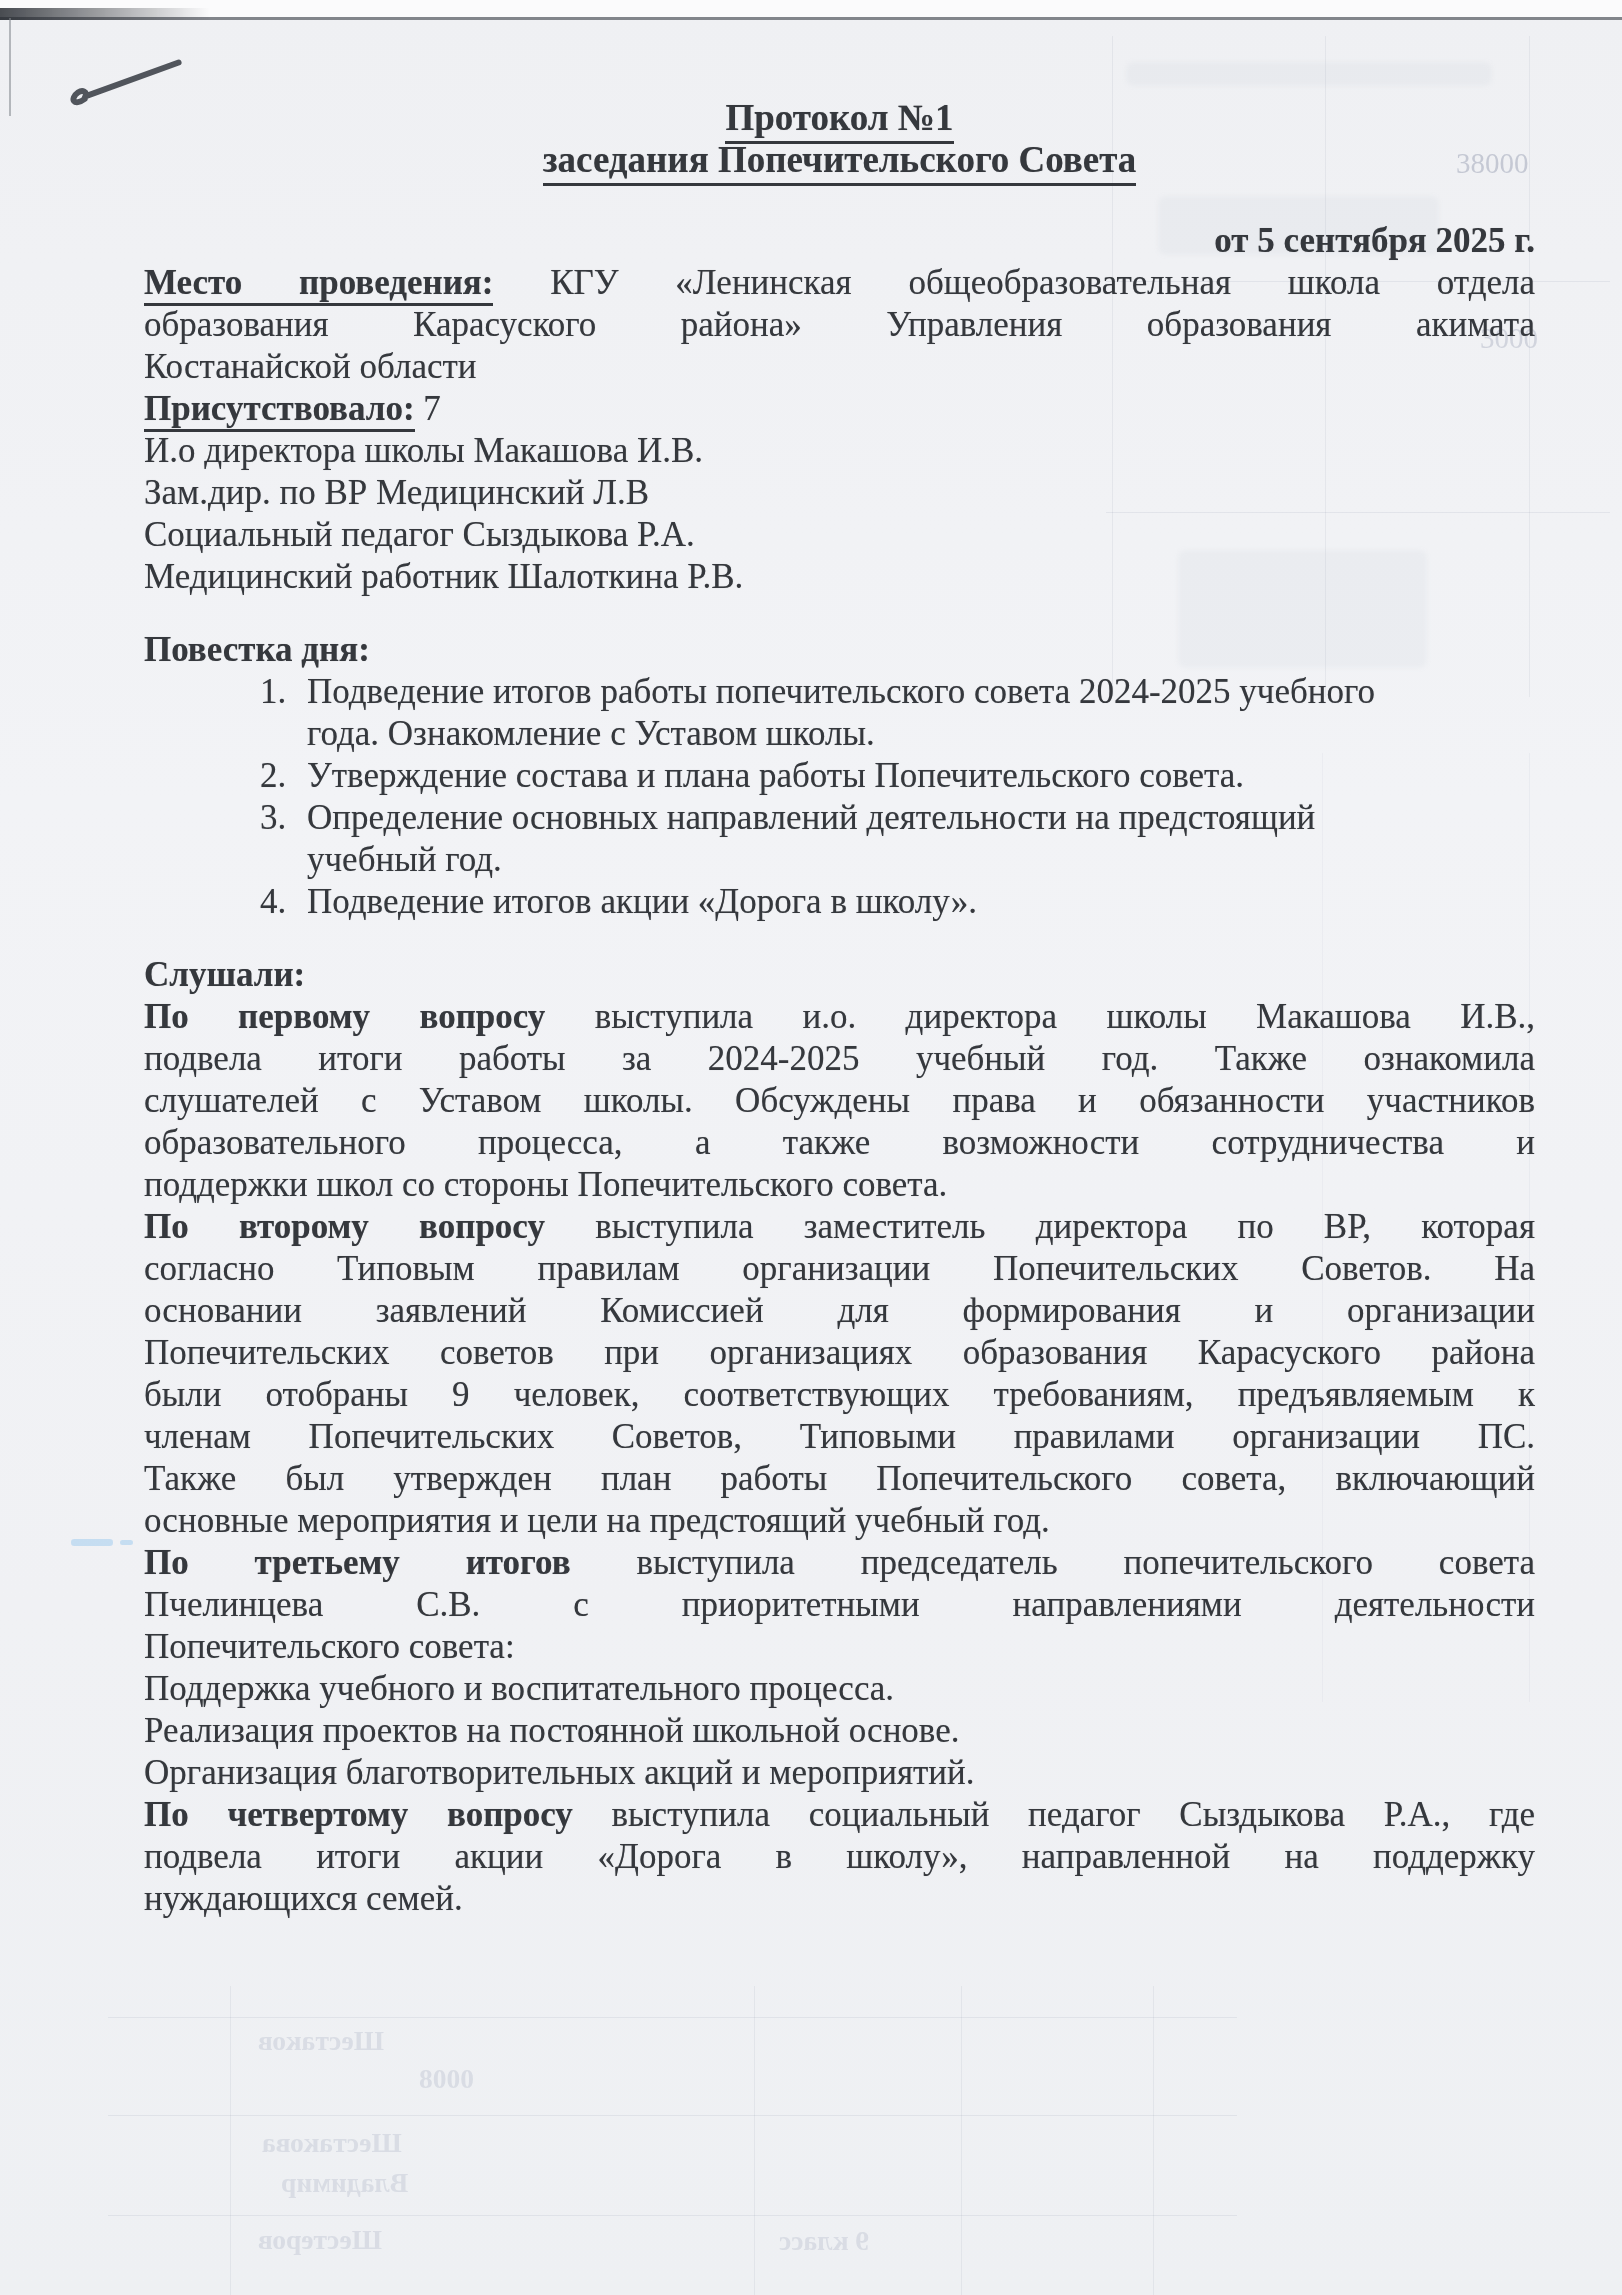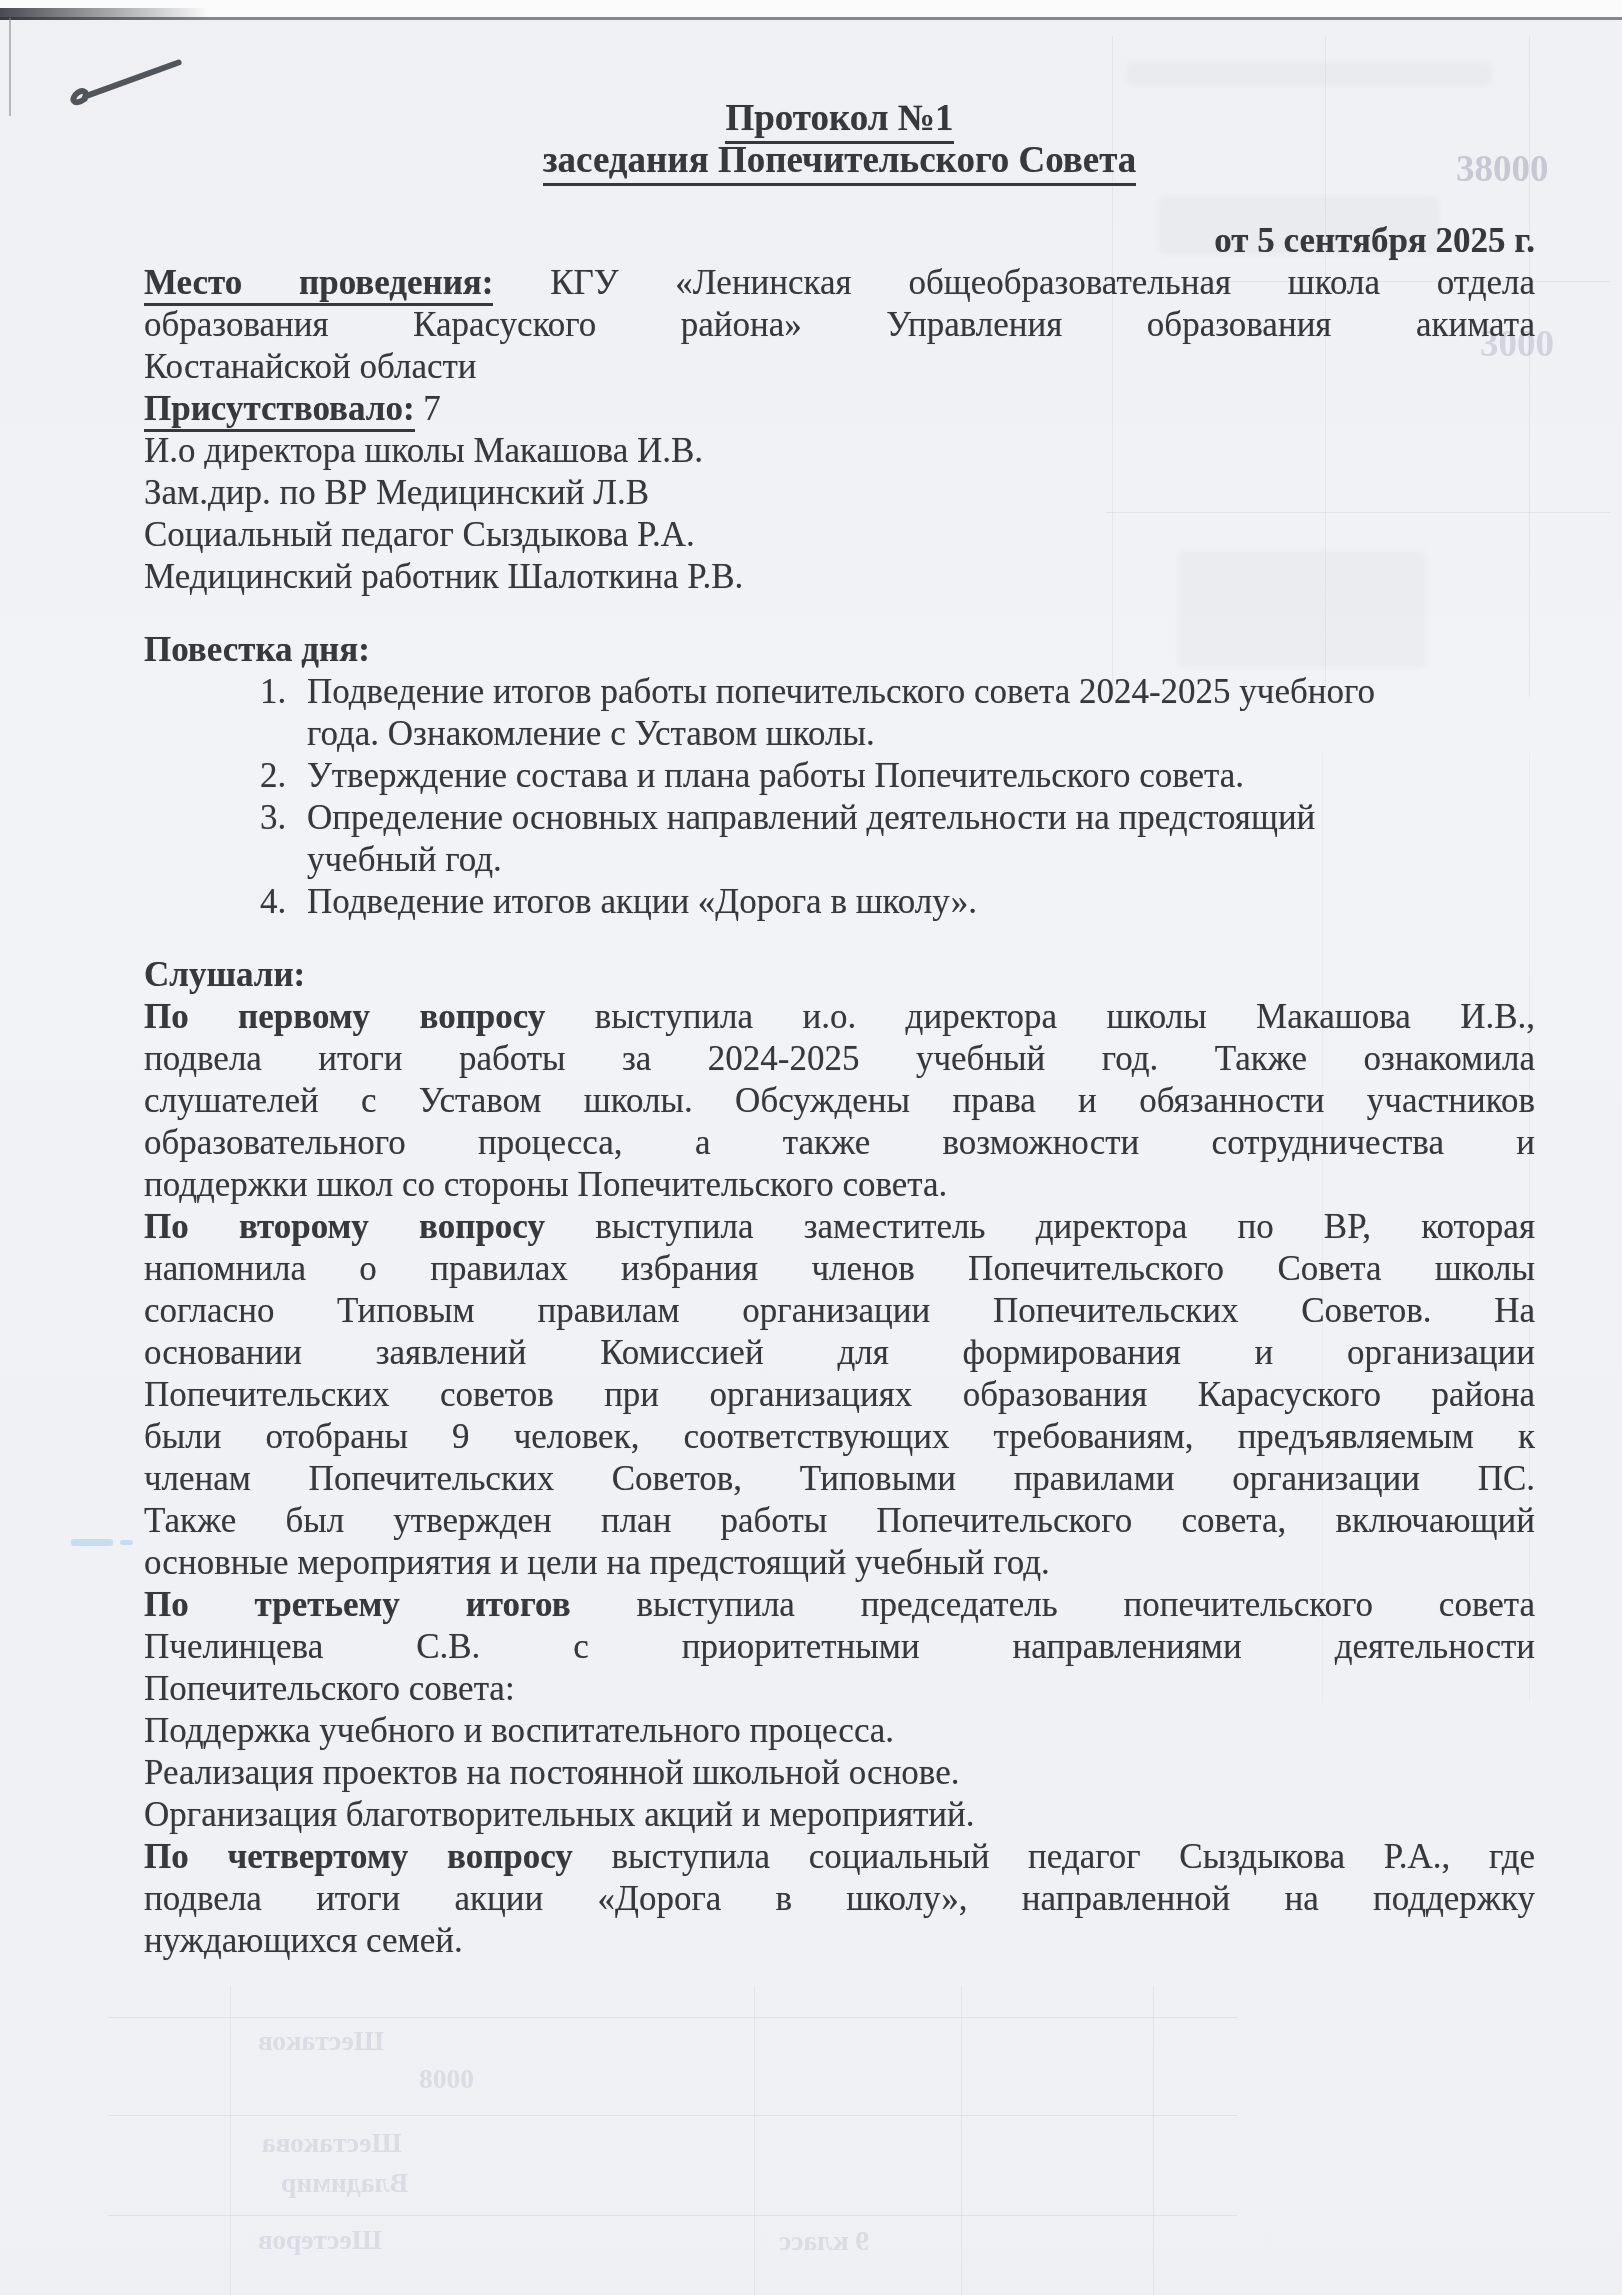--- a/index.html
+++ b/index.html
@@ -15,22 +15,22 @@
   .edge-dark{position:absolute;left:0;top:7.9px;width:209px;height:11.8px;filter:blur(0.7px);
     background:linear-gradient(90deg,rgba(40,44,50,.85),rgba(40,44,50,0));}
   .corner-v{position:absolute;left:9.2px;top:18.3px;width:2px;height:98px;background:rgba(130,134,140,.55);}
   .pen{position:absolute;left:69px;top:52px;}
   
   .ghost{position:absolute;pointer-events:none;}
   .gv{width:1.3px;background:rgba(118,126,152,.10);}
   .gh{height:1.3px;background:rgba(112,122,148,.11);}
   .gt{font-family:"Liberation Serif",serif;font-weight:bold;font-size:27.5px;
       color:rgba(112,122,152,.17);transform:scaleX(-1);filter:blur(0.7px);white-space:nowrap;}
-  .gnum{font-family:"Liberation Serif",serif;font-size:37px;color:rgba(100,110,140,.30);
-      filter:blur(0.3px);white-space:nowrap;font-weight:bold;}
+  .gnum{font-family:"Liberation Serif",serif;font-size:29px;color:rgba(100,110,140,.30);
+      filter:blur(0.3px);white-space:nowrap;}
   .gsmudge{background:rgba(120,130,155,.05);border-radius:7.9px;filter:blur(2.6px);}
   .bluemark{position:absolute;background:rgba(100,175,235,.30);border-radius:3.3px;filter:blur(0.7px);}
   
   .doc{position:absolute;left:144px;top:97px;width:1391px;
        font-size:35px;line-height:42px;
        text-shadow:0 0 0.7px rgba(55,58,63,.45);}
   .title{text-align:center;font-weight:bold;font-size:37px;}
   .title .u{border-bottom:3.3px solid currentColor;padding-bottom:2.6px;}
   .date{margin-top:39px;text-align:right;font-weight:bold;}
   .lead{font-weight:bold;}
@@ -146,21 +146,20 @@
     <div class="para">
         <div><span class="lead">По первому вопросу</span> выступила и.о. директора школы Макашова И.В.,</div>
         <div>подвела итоги работы за 2024-2025 учебный год. Также ознакомила</div>
         <div>слушателей с Уставом школы. Обсуждены права и обязанности участников</div>
         <div>образовательного процесса, а также возможности сотрудничества и</div>
         <div class="endline">поддержки школ со стороны Попечительского совета.</div>
       </div>
 
     <div class="para">
         <div><span class="lead">По второму вопросу</span> выступила заместитель директора по ВР, которая</div>
-        <div>напомнила о правилах избрания членов Попечительского Совета школы</div>
         <div>согласно Типовым правилам организации Попечительских Советов. На</div>
         <div>основании заявлений Комиссией для формирования и организации</div>
         <div>Попечительских советов при организациях образования Карасуского района</div>
         <div>были отобраны 9 человек, соответствующих требованиям, предъявляемым к</div>
         <div>членам Попечительских Советов, Типовыми правилами организации ПС.</div>
       </div>
 
     <div class="para">
         <div>Также был утвержден план работы Попечительского совета, включающий</div>
         <div class="endline">основные мероприятия и цели на предстоящий учебный год.</div>

